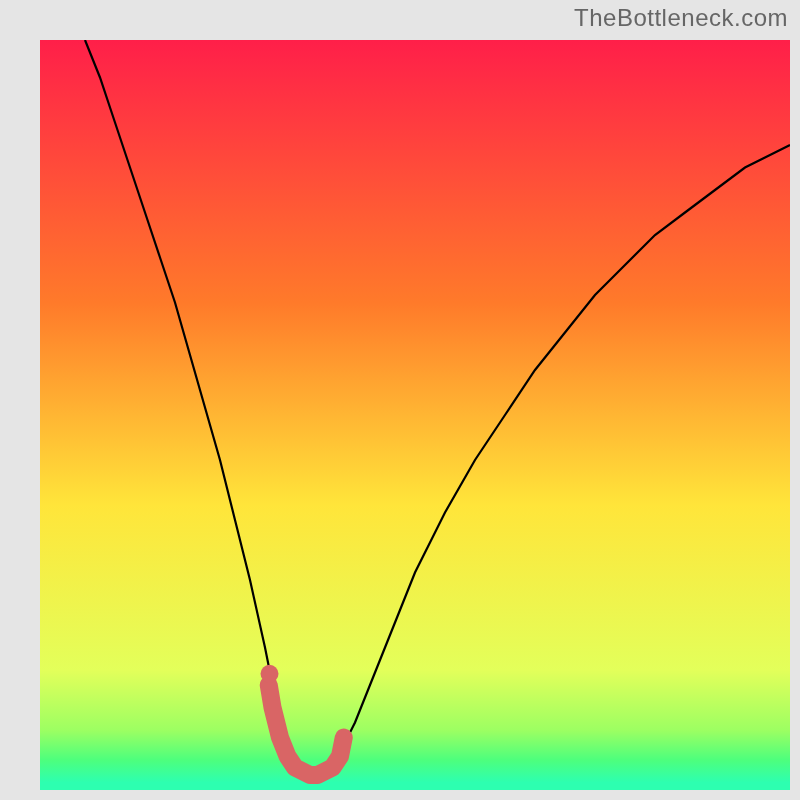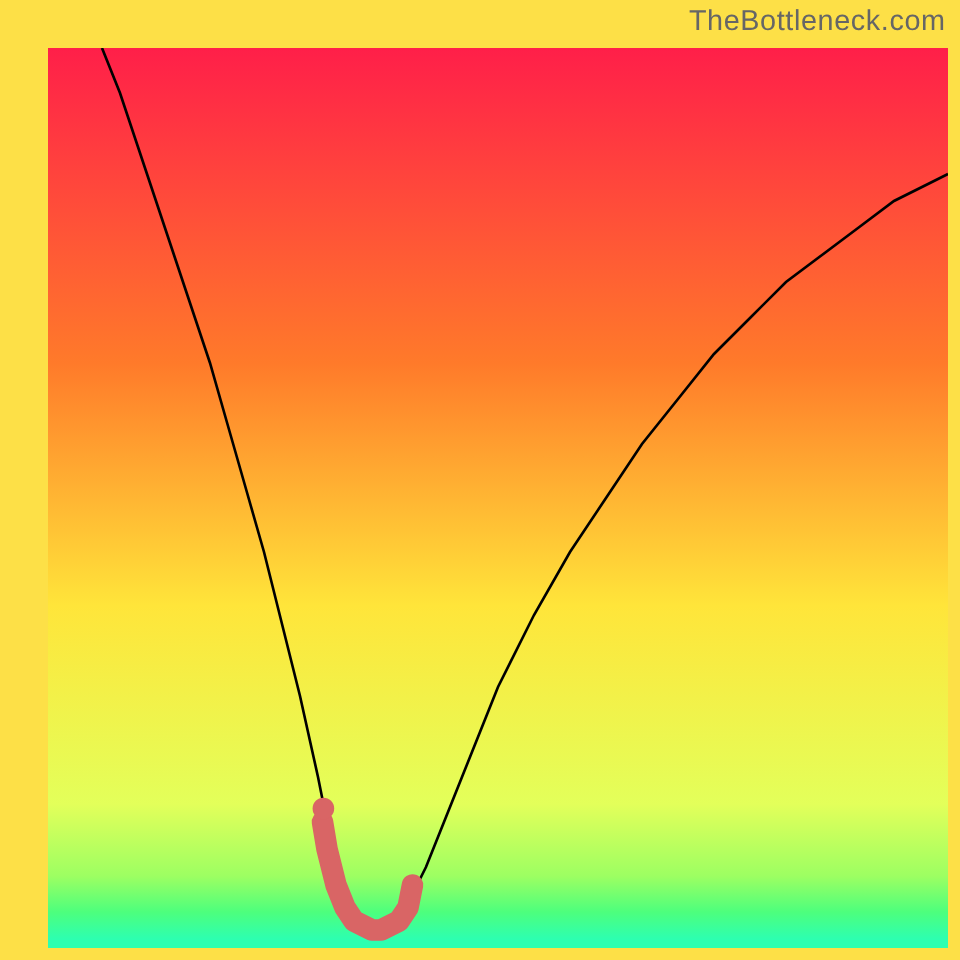--- a/index.html
+++ b/index.html
@@ -8,21 +8,21 @@
     width: 800px;
     height: 800px;
     background: #000;
     overflow: hidden;
     font-family: Arial, Helvetica, sans-serif;
   }
   .outer {
     position: relative;
     width: 800px;
     height: 800px;
-    background: #fde047;
+    background: #e5e5e5;
   }
   .watermark {
     position: absolute;
     top: 4px;
     right: 12px;
     color: #666;
     font-size: 24px;
     font-weight: 500;
     letter-spacing: 0.5px;
   }

